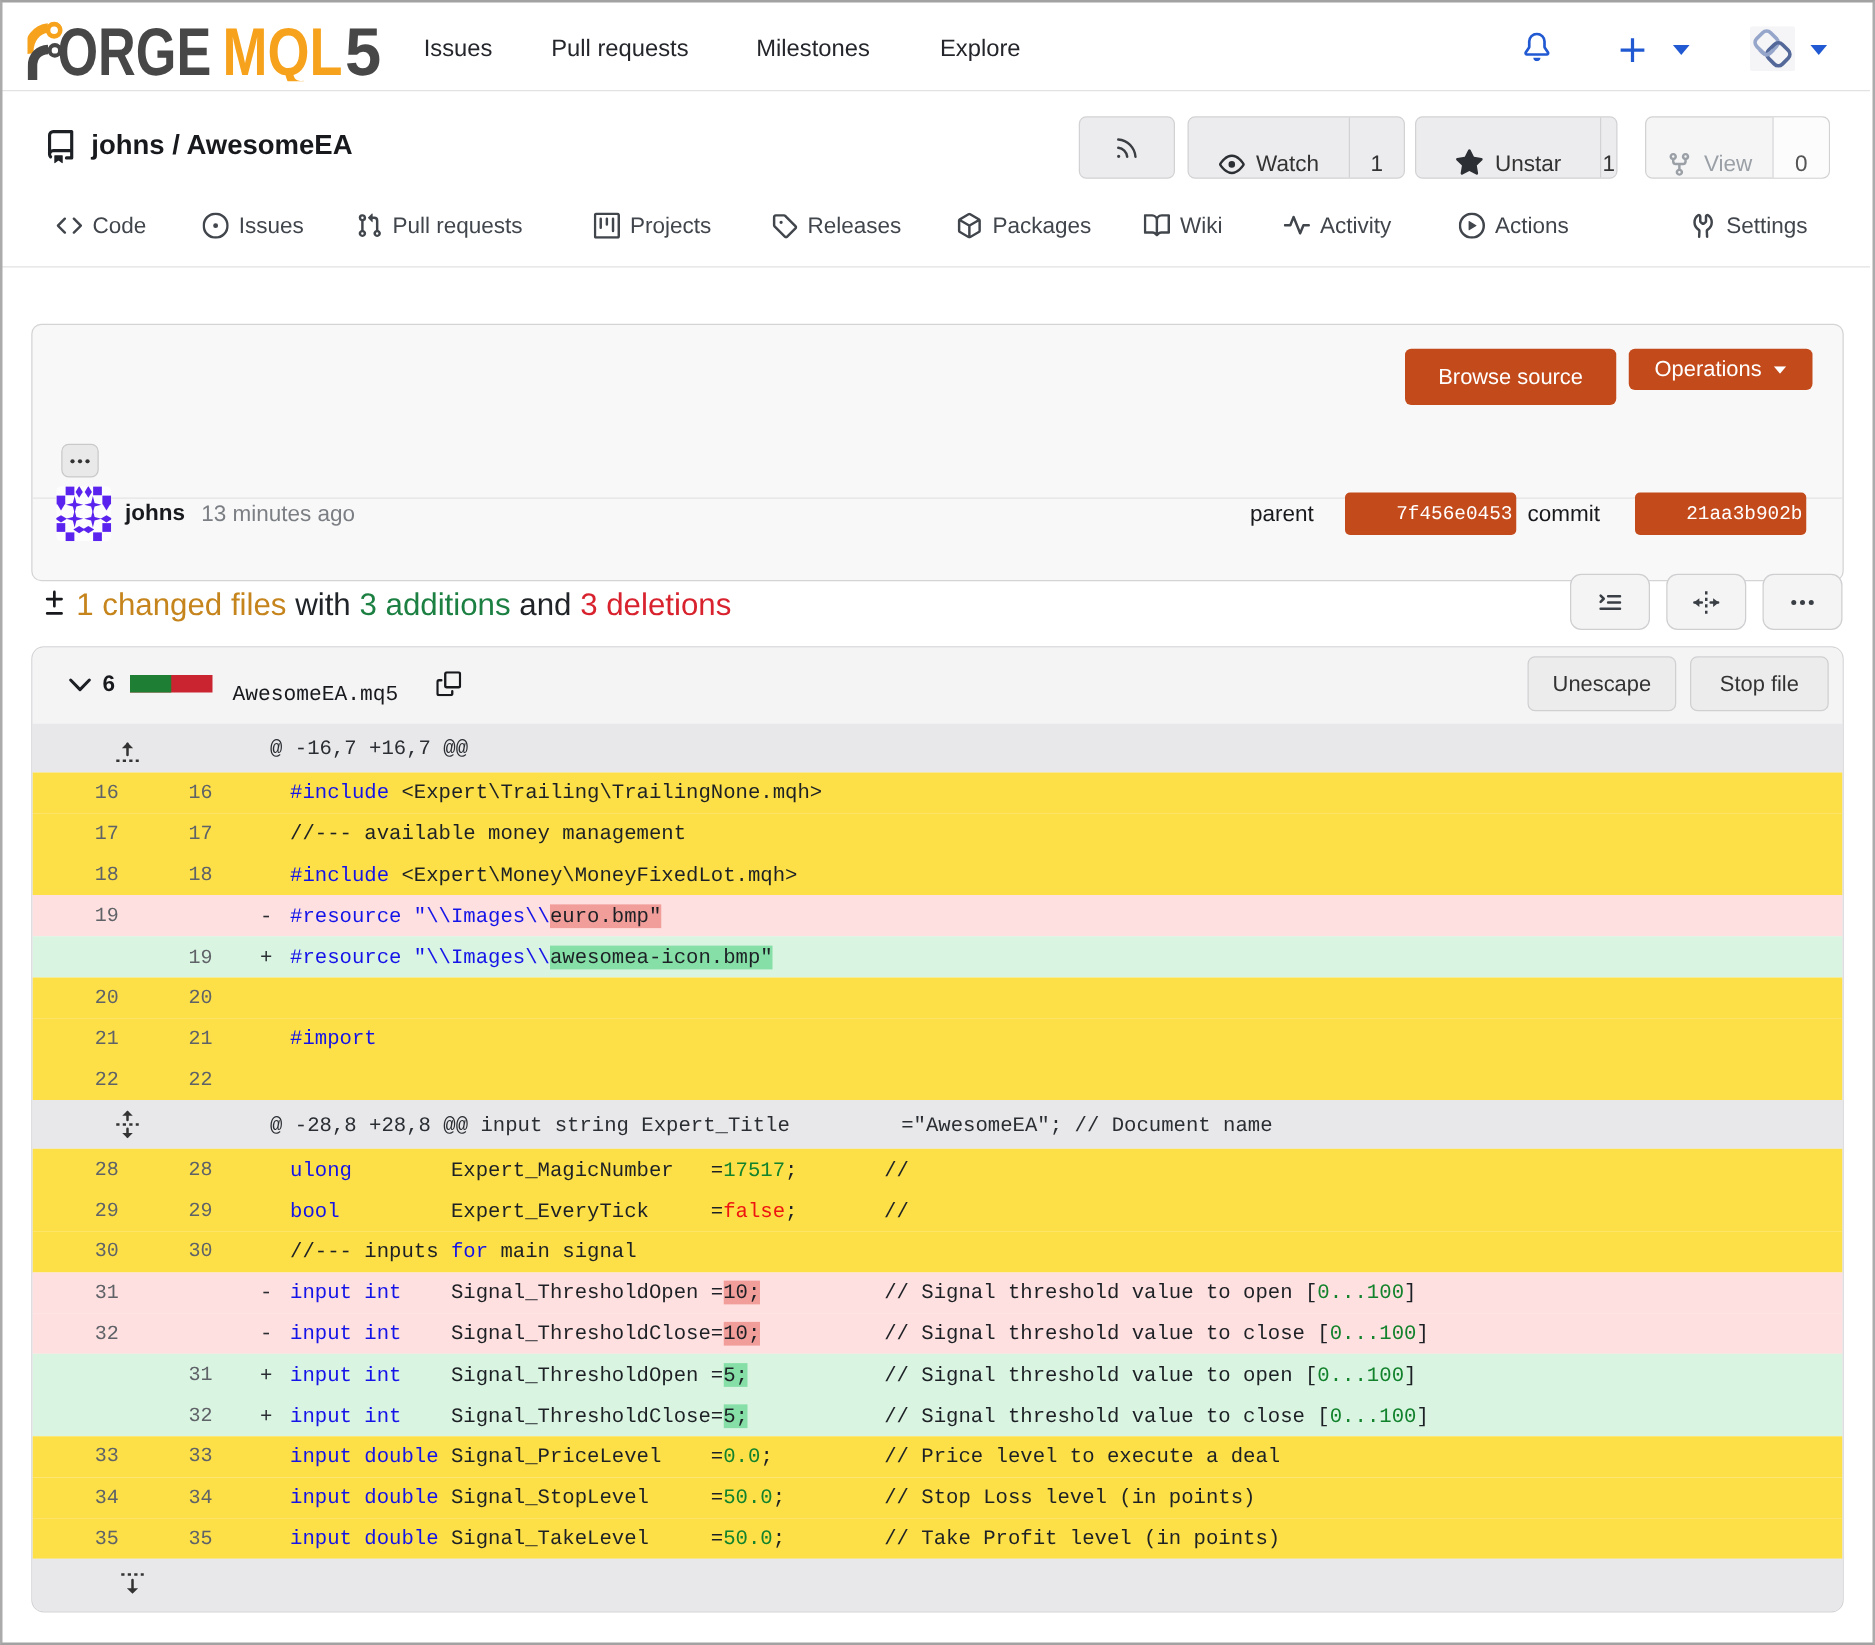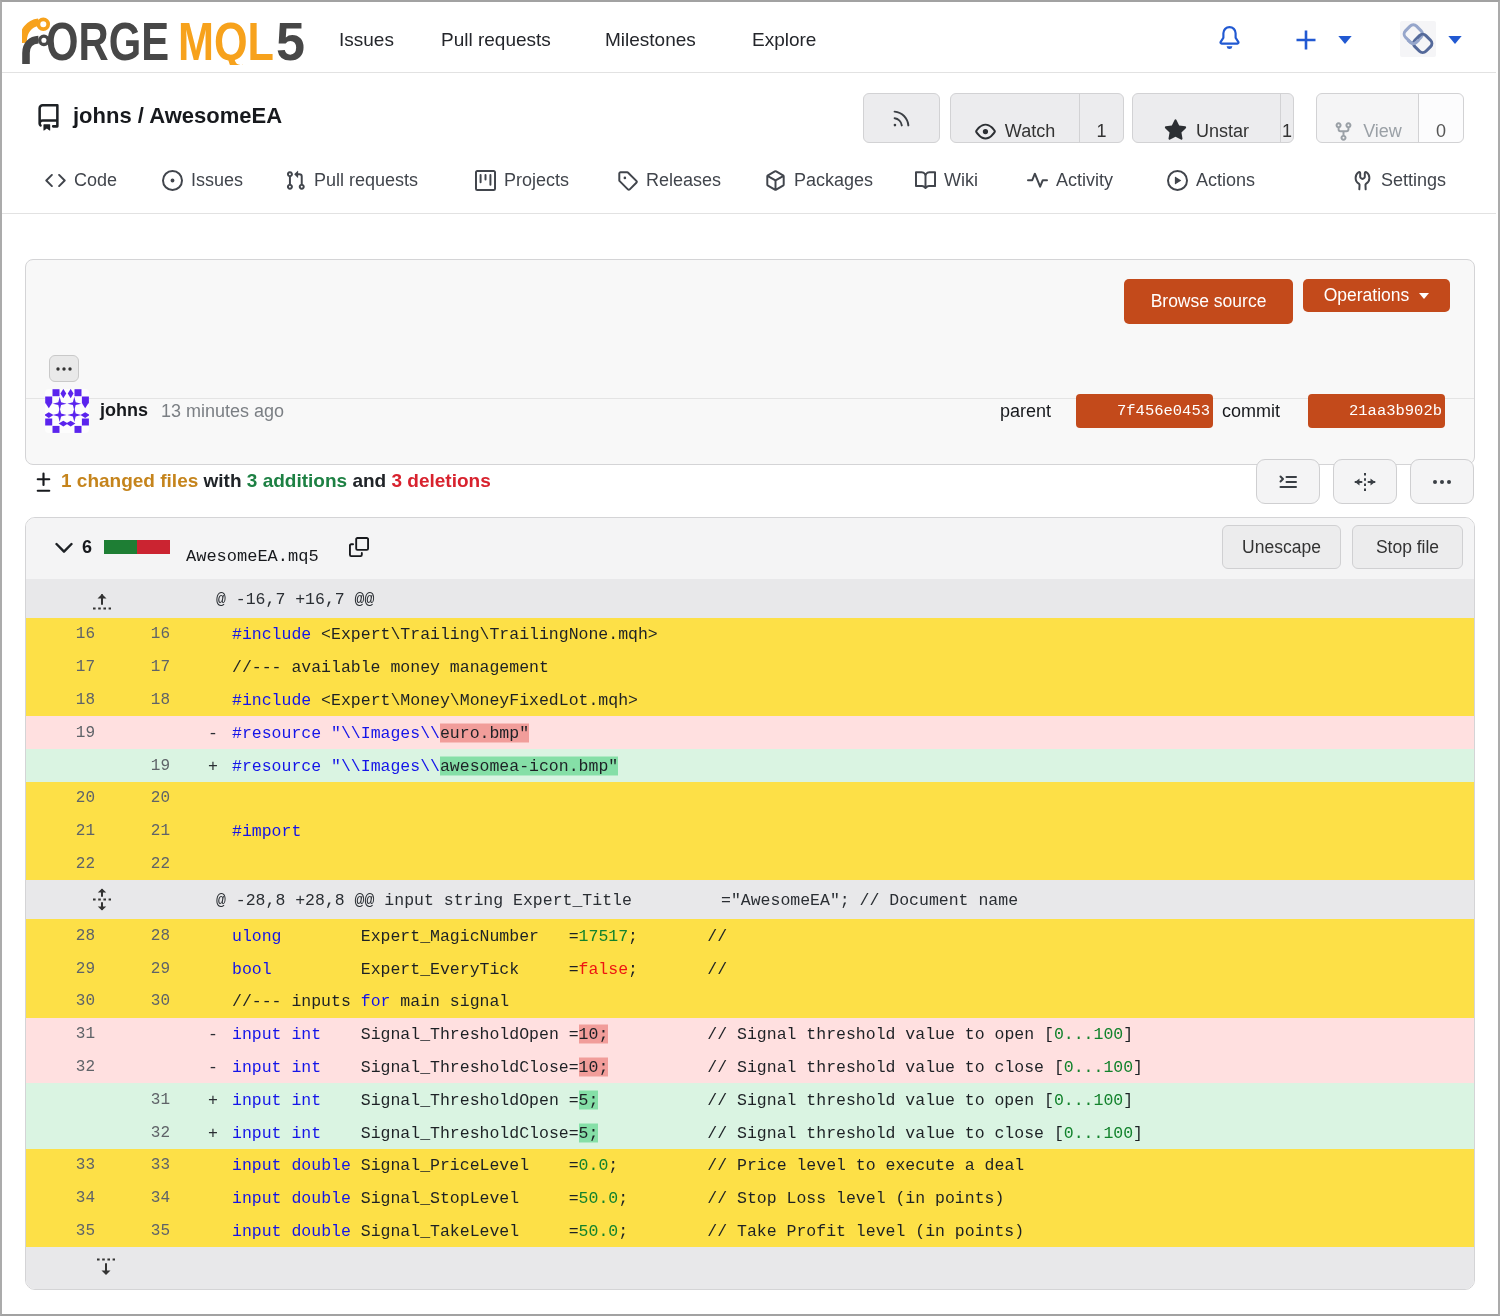--- a/index.html
+++ b/index.html
@@ -251,21 +251,21 @@
 <span class="abs" style="left:161px;top:401px;font-size:18px;color:#7b7f84">13 minutes ago</span>
 <span class="clabel" style="left:1000px">parent</span>
 <div class="hashbtn" style="left:1076px;width:137px">7f456e0453</div>
 <span class="clabel" style="left:1222px">commit</span>
 <div class="hashbtn" style="left:1308px;width:137px">21aa3b902b</div>
 <span class="abs" style="left:32px;top:471px">
       <svg width="23" height="23" viewBox="0 0 16 16">
         <path fill="#17191d" d="M8.75 1.75V5H12a.75.75 0 0 1 0 1.5H8.75v3.25a.75.75 0 0 1-1.5 0V6.5H4A.75.75 0 0 1 4 5h3.25V1.75a.75.75 0 0 1 1.5 0ZM4 13h8a.75.75 0 0 1 0 1.5H4A.75.75 0 0 1 4 13Z"></path>
       </svg>
     </span>
-<span class="abs" style="left:61px;top:470px;font-size:19px;font-weight:bold"><span style="color:#c5841c">1 changed files</span> <span style="color:#202428">with</span> <span style="color:#1d8043">3 additions</span> <span style="color:#202428">and</span> <span style="color:#d8222e">3 deletions</span></span>
+<span class="abs" style="left:61px;top:470px;font-size:25px;font-weight:normal"><span style="color:#c5841c">1 changed files</span> <span style="color:#202428">with</span> <span style="color:#1d8043">3 additions</span> <span style="color:#202428">and</span> <span style="color:#d8222e">3 deletions</span></span>
 <div class="fbtn" style="left:1256px">
       <svg width="22" height="22" viewBox="0 0 22 22" fill="none" stroke="#3a3f45" stroke-width="2">
         <path d="M3.5 5.5 6 8 3.5 10.5" fill="none" stroke-linecap="round" stroke-linejoin="round"></path>
         <path d="M9.5 6 H19 M9.5 11 H19 M3.5 16 H19" stroke-linecap="round"></path>
       </svg>
     </div>
 <div class="fbtn" style="left:1333px">
       <svg width="24" height="22" viewBox="0 0 24 22">
         <g stroke="#3a3f45" stroke-width="2" fill="none">
           <path d="M12 2 V20" stroke-dasharray="2.5 2.7"></path>

